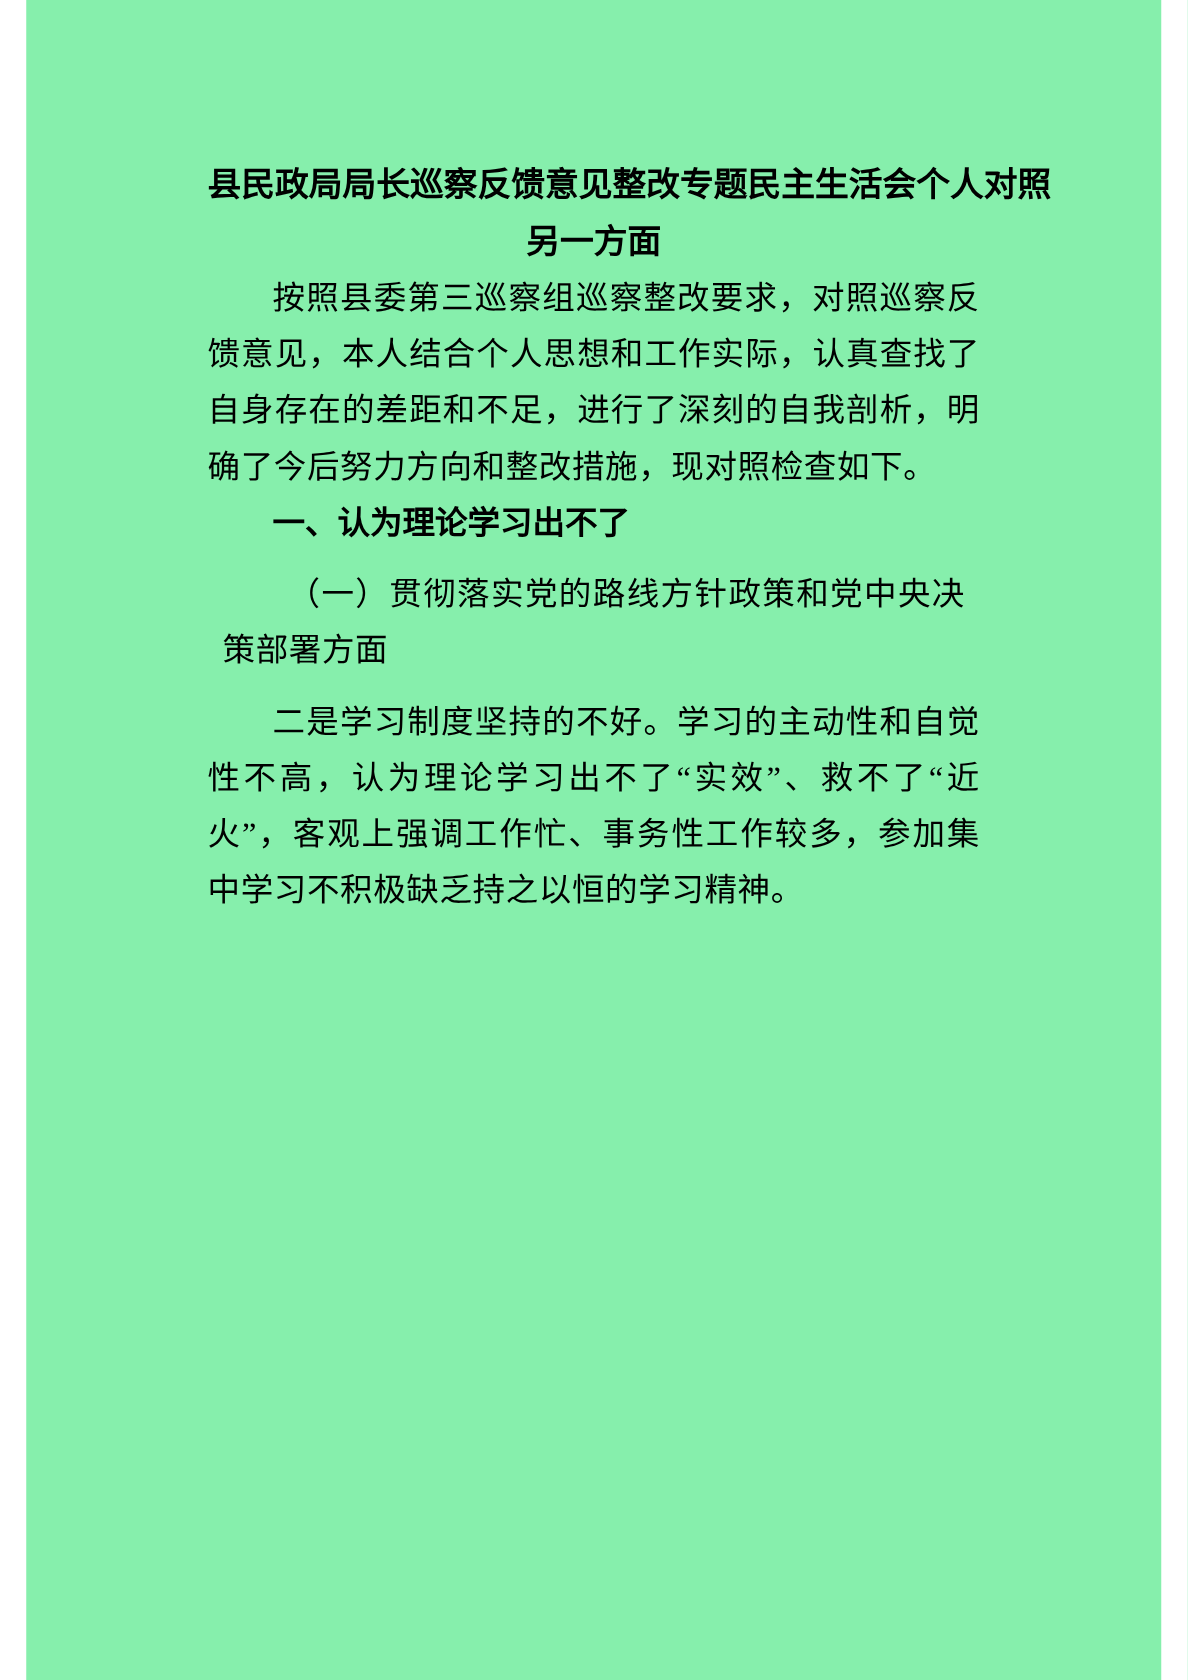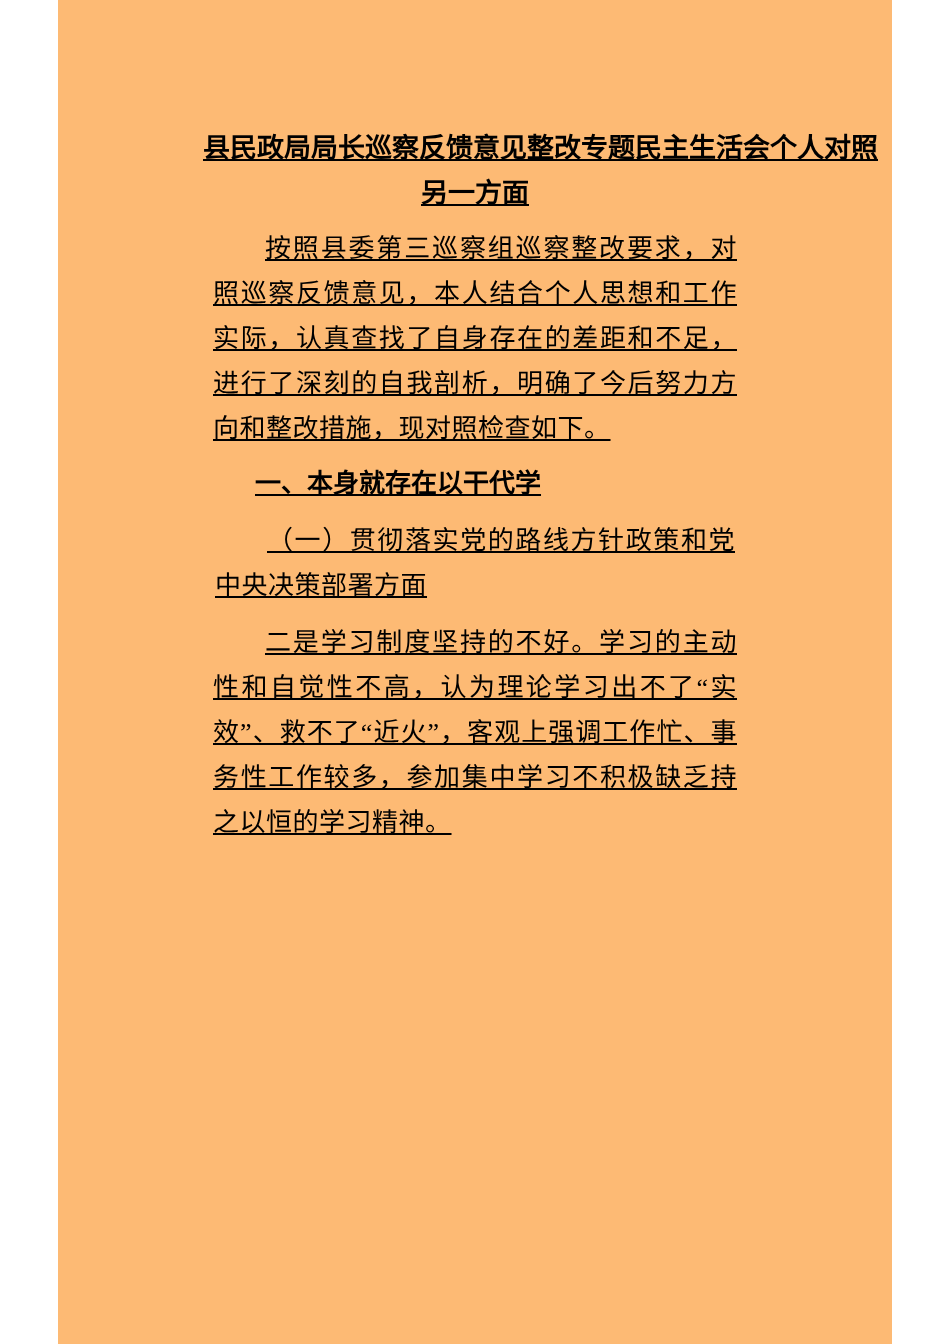--- a/index.html
+++ b/index.html
@@ -3,44 +3,43 @@
 <meta charset="utf-8">
 <style>
   html, body {
     margin: 0;
     padding: 0;
     background: #ffffff;
   }
   .page {
     position: relative;
     box-sizing: border-box;
-    width: 834px;
+    width: 908px;
     height: 1344px;
     margin: 0 auto;
-    background: #fdba74;
+    background: #86efac;
     color: #000000;
     padding: 126px 145px 0 145px;
     overflow: hidden;
-    text-decoration: underline;
   }
   .doc-title {
     margin: 0;
     text-align: center;
     font-family: "Liberation Sans", "DejaVu Sans", sans-serif;
     font-weight: 700;
     font-size: 27px;
     line-height: 45px;
     color: #000000;
   }
   .doc-title .title-line {
     display: block;
     white-space: nowrap;
   }
   .para {
-    margin: 10px;
+    margin: 0;
     font-family: "Liberation Serif", "DejaVu Serif", serif;
     font-size: 26px;
     line-height: 45px;
     text-align: justify;
     text-indent: 2em;
     color: #000000;
     letter-spacing: 0.5px;
   }
   .heading-1 {
     margin: 0;
@@ -68,21 +67,21 @@
 
 <div class="page">
 
   <h1 class="doc-title">
     <span class="title-line">县民政局局长巡察反馈意见整改专题民主生活会个人对照</span>
     <span class="title-line">另一方面</span>
   </h1>
 
   <p class="para">按照县委第三巡察组巡察整改要求，对照巡察反馈意见，本人结合个人思想和工作实际，认真查找了自身存在的差距和不足，进行了深刻的自我剖析，明确了今后努力方向和整改措施，现对照检查如下。</p>
 
-  <h2 class="heading-1">一、本身就存在以干代学</h2>
+  <h2 class="heading-1">一、认为理论学习出不了</h2>
 
   <p class="subheading">（一）贯彻落实党的路线方针政策和党中央决策部署方面</p>
 
 
   <p class="para">二是学习制度坚持的不好。学习的主动性和自觉性不高，认为理论学习出不了“实效”、救不了“近火”，客观上强调工作忙、事务性工作较多，参加集中学习不积极缺乏持之以恒的学习精神。</p>
 
 
 </div>
 
 </body></html>

